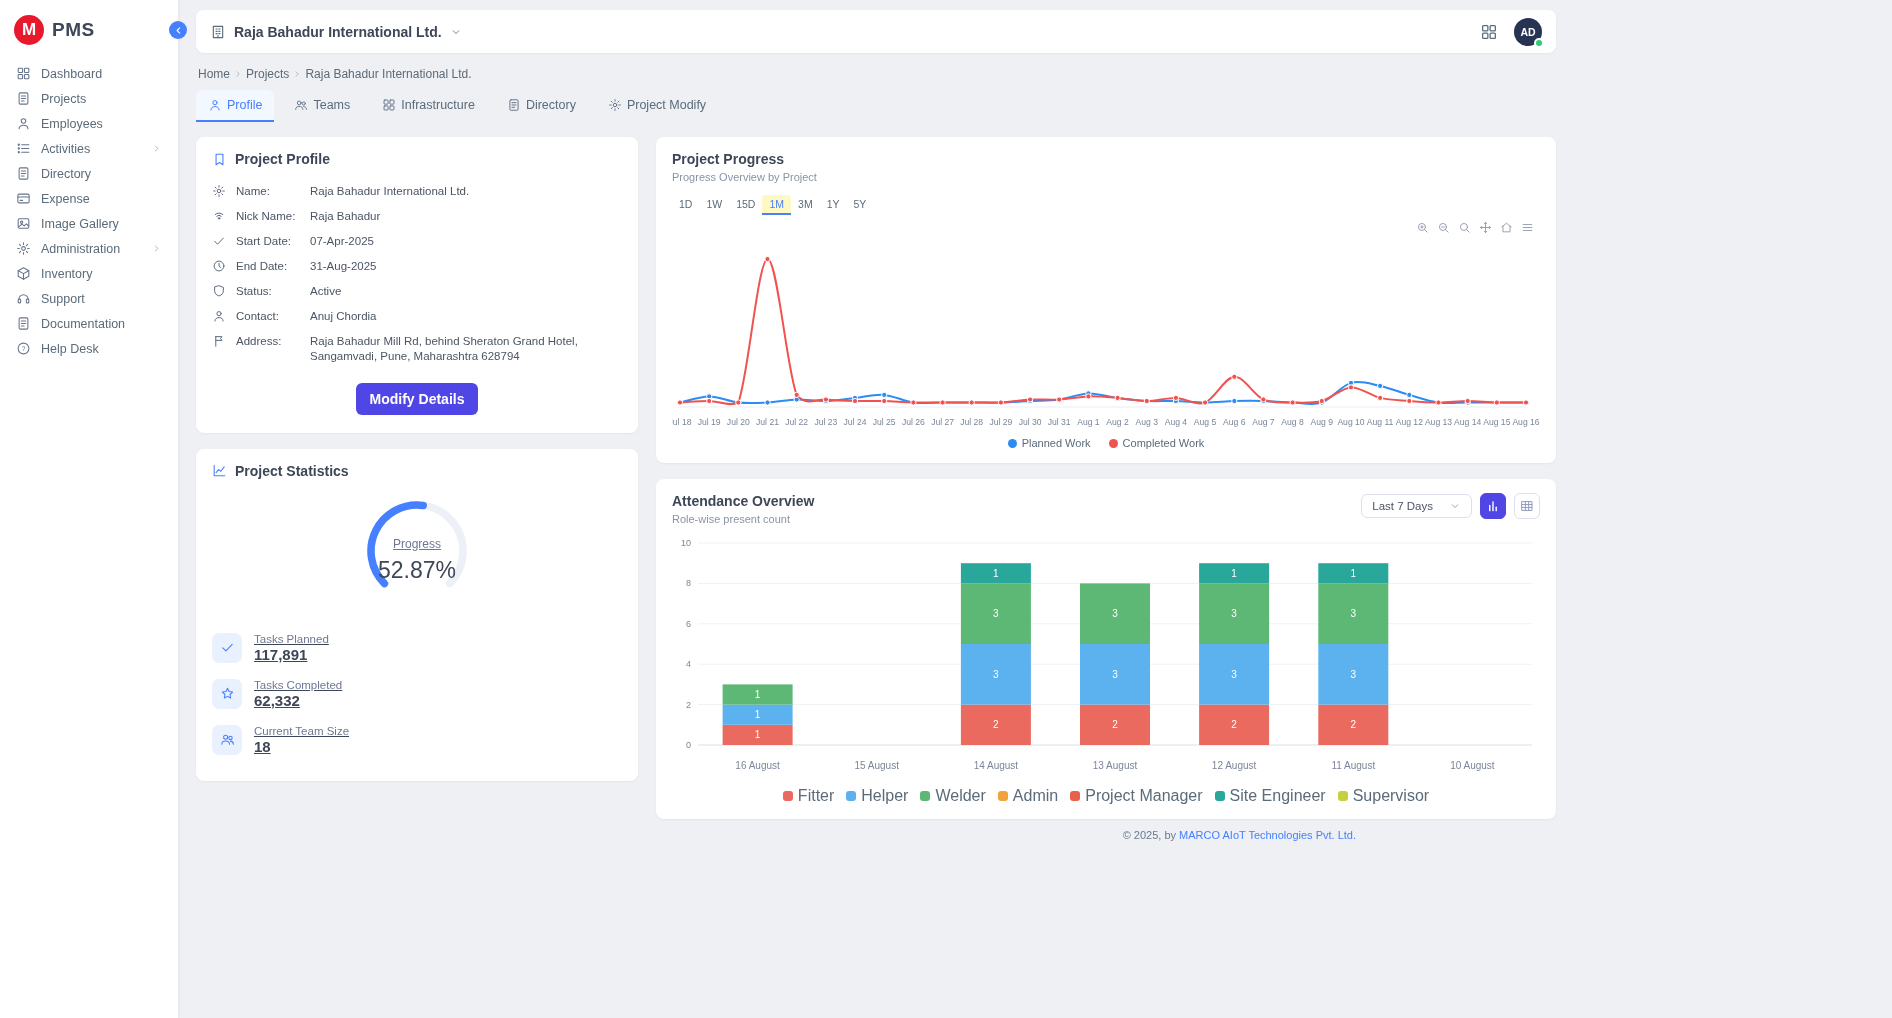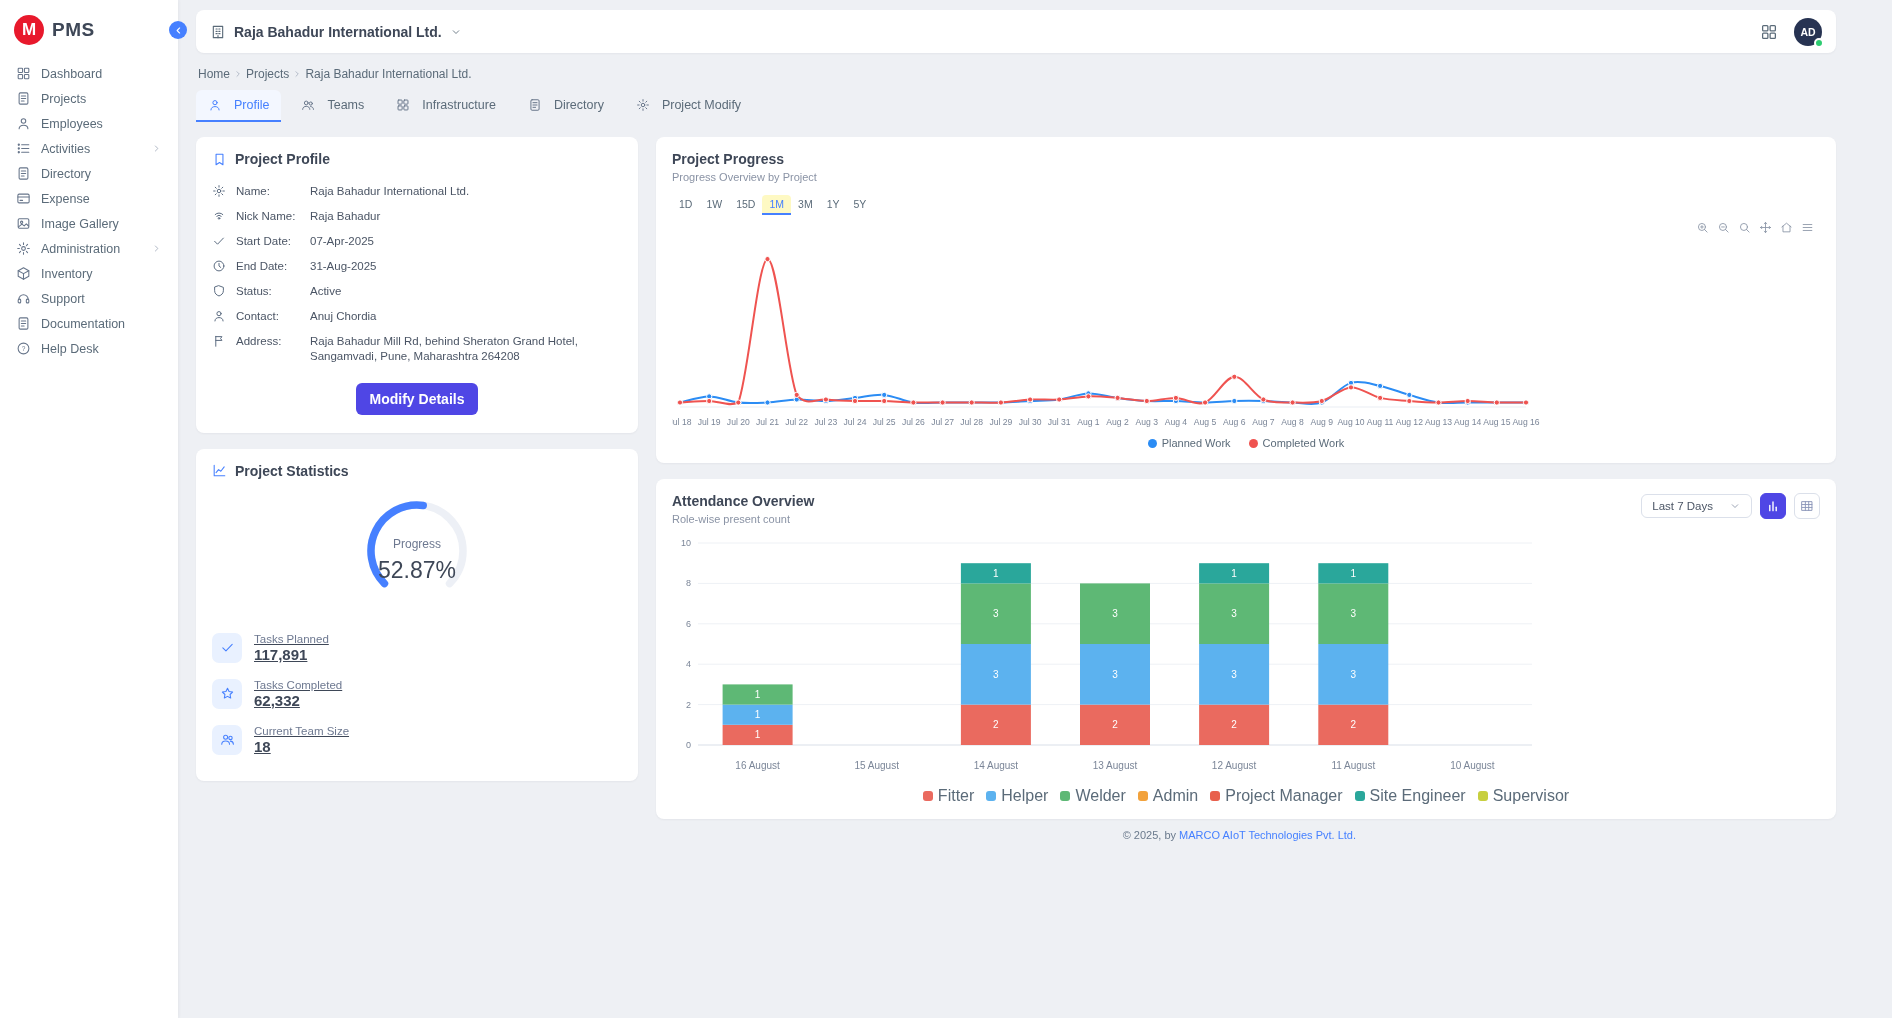--- a/index.html
+++ b/index.html
@@ -12,36 +12,36 @@
   .logo{display:flex;align-items:center;gap:8px;padding:15px 14px 16px;}
   .logo-mark{width:30px;height:30px;border-radius:50%;background:var(--logo-red);color:#fff;font-weight:bold;display:flex;align-items:center;justify-content:center;font-size:17px;}
   .logo-text{font-size:19px;font-weight:bold;color:#3e4757;letter-spacing:.5px;}
   .side-item{display:flex;align-items:center;gap:10px;padding:6px 16px;font-size:12.5px;color:#5b6b79;cursor:pointer;height:25px;}
   .side-item .ic{color:#67758a;display:flex;}
   .side-item .chev{margin-left:auto;color:#9aa5b5;display:flex;}
   .ic svg{display:block;}
   .collapse-btn{position:absolute;left:169px;top:21px;width:18px;height:18px;border-radius:50%;background:var(--accent);color:#fff;border:none;display:flex;align-items:center;justify-content:center;cursor:pointer;z-index:5;padding:0;}
 
   .main{flex:1;padding:10px 0 0 18px;}
-  .container{width:1640px;}
+  .container{width:1360px;}
   .card{background:#fff;border-radius:8px;box-shadow:0 1px 2px rgba(30,40,60,.05);}
   .topbar{height:43px;display:flex;align-items:center;justify-content:space-between;padding:0 14px;}
   .company{display:flex;align-items:center;gap:8px;font-size:14px;font-weight:700;color:#3e4757;cursor:pointer;}
   .company .ic{color:#5b6b79;display:flex;}
   .top-actions{display:flex;align-items:center;gap:16px;}
   .apps-btn{color:#5b6b79;background:none;border:none;cursor:pointer;display:flex;padding:0;}
   .avatar{position:relative;width:28px;height:28px;border-radius:50%;background:#273352;color:#fff;font-size:10.5px;font-weight:700;display:flex;align-items:center;justify-content:center;cursor:pointer;}
   .avatar .dot{position:absolute;right:-2px;bottom:-2px;width:10px;height:10px;border-radius:50%;background:var(--success);border:2px solid #fff;}
 
   .breadcrumb{display:flex;align-items:center;gap:3px;font-size:12px;color:#5b6b79;padding:14px 2px 0;}
   .breadcrumb .crumb{cursor:pointer;}
   .breadcrumb .sep{color:#9aa5b5;display:flex;}
 
   .tabs{display:flex;gap:8px;margin-top:9px;}
-  .tab{display:flex;align-items:center;gap:12px;padding:8px 12px;font-size:12.5px;color:#5b6b79;cursor:pointer;border-bottom:2px solid transparent;}
+  .tab{display:flex;align-items:center;gap:5px;padding:8px 12px;font-size:12.5px;color:#5b6b79;cursor:pointer;border-bottom:2px solid transparent;}
   .tab .ic{display:flex;color:#67758a;}
   .tab.active{color:var(--accent);border-bottom-color:var(--accent);background:#f3f7ff;border-radius:6px 6px 0 0;}
   .tab.active .ic{color:var(--accent);}
 
   .content{display:flex;gap:18px;margin-top:15px;}
   .col-left{width:442px;flex-shrink:0;display:flex;flex-direction:column;gap:16px;}
   .col-right{flex:1;display:flex;flex-direction:column;gap:16px;}
   .card-pad{padding:14px 16px;}
   .card-title-row{display:flex;align-items:center;gap:8px;}
   .card-title{font-size:14px;font-weight:700;color:#3e4757;}
@@ -50,21 +50,21 @@
 
   .fields{margin-top:12px;}
   .field-row{display:flex;gap:10px;padding:5px 0;font-size:11.5px;align-items:flex-start;line-height:1.3;}
   .field-row .ic{color:#5a6a80;margin-top:0;display:flex;flex-shrink:0;}
   .field-label{width:64px;color:#4b5565;flex-shrink:0;}
   .field-value{color:#4b5565;max-width:310px;}
   .modify-btn{display:block;margin:14px auto 4px;background:var(--primary-btn);color:#fff;border:none;border-radius:6px;font-size:14px;font-weight:600;padding:8px 14px;cursor:pointer;font-family:inherit;}
 
   .stats-card{min-height:332px;}
   .gauge-wrap{width:120px;height:120px;position:relative;margin:12px auto 0;}
-  .gauge-label{position:absolute;top:46px;left:0;width:100%;text-align:center;font-size:12px;color:#6d7890;}
+  .gauge-label{position:absolute;top:46px;left:0;width:100%;text-align:center;font-size:12px;color:#6d7890;text-decoration:underline;}
   .gauge-value{position:absolute;top:66px;left:0;width:100%;text-align:center;font-size:23px;font-weight:400;color:#3e4757;}
   .stat-list{margin-top:22px;text-decoration:underline;}
   .stat-row{display:flex;align-items:center;gap:12px;margin-top:16px;}
   .stat-ic{width:30px;height:30px;border-radius:7px;background:#e9f1ff;color:var(--accent);display:flex;align-items:center;justify-content:center;flex-shrink:0;}
   .stat-label{font-size:11.5px;color:#6d7890;}
   .stat-value{font-size:15px;font-weight:700;color:#3e4757;margin-top:1px;}
 
   .progress-card{position:relative;}
   .ranges{display:flex;gap:0;margin:12px 0 0;}
   .range-btn{font-size:10.5px;color:#5b6b79;background:none;border:none;padding:3px 7px;cursor:pointer;border-bottom:2px solid transparent;font-family:inherit;}
@@ -427,21 +427,21 @@
                   <span class="field-value">Anuj Chordia</span>
                 </div>
                 <div class="field-row">
                   <span class="ic ">
                     <svg width="14" height="14" viewBox="0 0 24 24" fill="none" stroke="currentColor" stroke-width="1.7" stroke-linecap="round" stroke-linejoin="round">
                       <path d="M6.5 21V4"></path>
                       <path d="M6.5 4.5h10.5l-2.3 3.2 2.3 3.3H6.5"></path>
                     </svg>
                   </span>
                   <span class="field-label">Address:</span>
-                  <span class="field-value">Raja Bahadur Mill Rd, behind Sheraton Grand Hotel, Sangamvadi, Pune, Maharashtra 264208</span>
+                  <span class="field-value">Raja Bahadur Mill Rd, behind Sheraton Grand Hotel, Sangamvadi, Pune, Maharashtra 628794</span>
                 </div>
               </div>
             <button class="modify-btn">Modify Details</button>
           </section>
 
           <section class="card card-pad stats-card">
             <div class="card-title-row">
               <span class="ic" id="stats-title-ic">
                   <svg width="15" height="15" viewBox="0 0 24 24" fill="none" stroke="currentColor" stroke-width="1.7" stroke-linecap="round" stroke-linejoin="round">
                     <path d="M3.5 3.5v17h17"></path>

